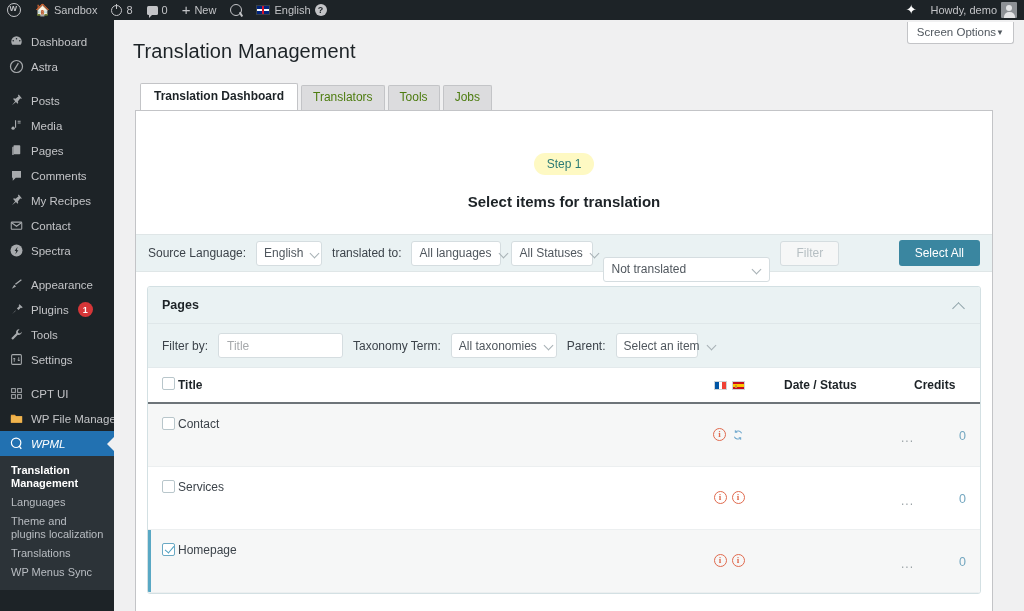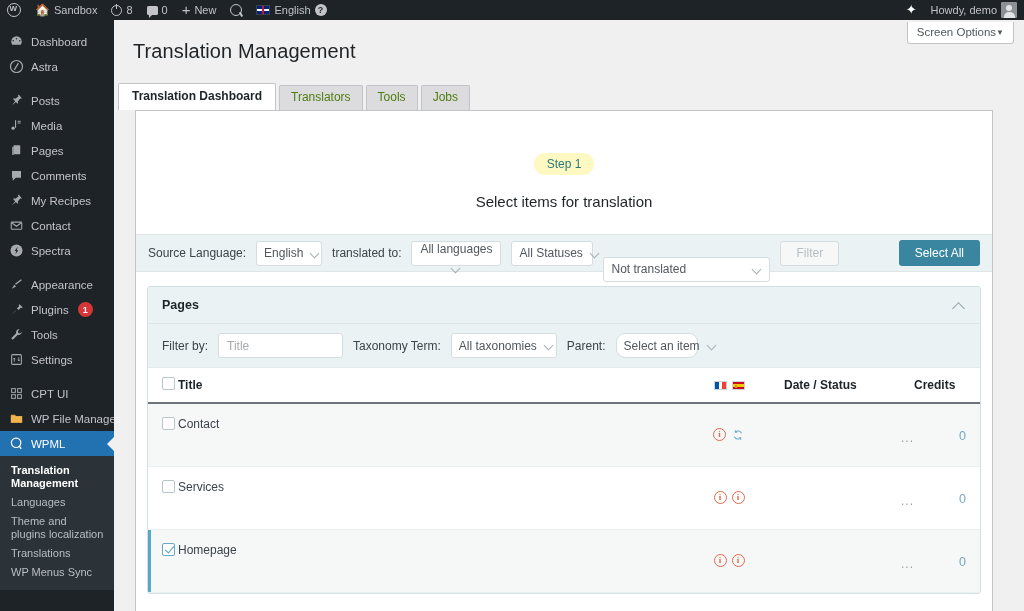--- a/index.html
+++ b/index.html
@@ -78,21 +78,21 @@
   
   #sidebar {
     position:absolute; top:20px; left:0; width:114px; height:591px;
     background:#1d2327; color:#c3c4c7; font-size:11.5px;
     overflow:hidden;
   }
   .menu-item{
     display:flex;align-items:center;gap:7px;
     height:25px; padding:0 0 0 8px; color:#c3c4c7; white-space:nowrap;
   }
-  .menu-item.current{background:#2271b1;color:#fff;position:relative;}
+  .menu-item.current{background:#2271b1;color:#fff;position:relative;font-style:italic;}
   .menu-item.current::after{
     content:"";position:absolute;right:-1px;top:50%;transform:translateY(-50%);
     border-top:8px solid transparent;border-bottom:8px solid transparent;border-right:8px solid #f0f0f1;
   }
   .menu-sep{height:9px;}
   .mi-icon{width:16px;height:16px;display:inline-flex;align-items:center;justify-content:center;flex:0 0 16px;}
   .mi-icon svg{display:block;}
   .badge{
     display:inline-flex;align-items:center;justify-content:center;
     min-width:15px;height:15px;border-radius:8px;background:#d63638;color:#fff;
@@ -117,21 +117,21 @@
     display:flex;align-items:center;gap:0;
   }
   #page-title{
     font-size:20px;font-weight:400;color:#1d2327;
     padding:20px 0 0 19px;letter-spacing:0.1px;
   }
 
   
   #tabs{
     display:flex;align-items:flex-end;gap:3px;
-    padding-left:4px;margin-top:22px;height:25px;
+    padding-left:26px;margin-top:22px;height:25px;
     position:relative;
   }
   .tab{
     background:#dcdcde;border:1px solid #c3c4c7;border-bottom:none;
     padding:4px 11px 5px 11px;font-size:12px;color:#4d7c0f;
     border-radius:2px 2px 0 0;line-height:15px;
   }
   .tab.active{
     background:#fff;color:#1d2327;font-weight:bold;
     border-color:#c3c4c7;position:relative;z-index:3;padding:5px 13px 6px 13px;
@@ -142,21 +142,21 @@
     margin:0 31px 0 21px;background:#fff;border:1px solid #c3c4c7;
     border-top:1px solid #c3c4c7;
     height:504px;overflow:hidden;position:relative;
   }
   #step-area{ padding:42px 0 0 0; text-align:center; }
   .step-pill{
     display:inline-block;background:#fef9c3;color:#2b7a75;
     font-size:12px;padding:4px 13px;border-radius:11px;
   }
   #step-heading{
-    margin-top:18px;font-size:15px;font-weight:normal;color:#1d2327;
+    margin-top:18px;font-size:15px;font-weight:bold;color:#1d2327;
   }
 
   
   #filterbar{
     margin-top:24px;background:#eaf2f3;border-top:1px solid #dfe6e7;
     border-bottom:1px solid #dfe6e7;
     display:flex;align-items:center;gap:10px;
     padding:10px 12px;height:38px;
   }
   .fb-label{font-size:12px;color:#3c434a;white-space:nowrap;}
@@ -495,21 +495,21 @@
       <div id="step-heading">Select items for translation</div>
     </div>
 
     <div id="filterbar">
       <span class="fb-label">Source Language:</span>
       <div class="sel" style="width:66px;">
         <span>English</span>
         <span class="chev"></span>
       </div>
       <span class="fb-label">translated to:</span>
-      <div class="sel" style="width:90px;flex-direction:column;">
+      <div class="sel" style="width:90px;">
         <span>All languages</span>
         <span class="chev"></span>
       </div>
       <div class="sel" style="width:82px;">
         <span>All Statuses</span>
         <span class="chev"></span>
       </div>
       <div class="sel" style="width:167px;margin-top:32px;">
         <span>Not translated</span>
         <span class="chev"></span>
@@ -528,21 +528,21 @@
 
       <div id="pages-filters">
         <span class="fb-label">Filter by:</span>
         <div class="txt-input">Title</div>
         <span class="fb-label">Taxonomy Term:</span>
         <div class="sel" style="width:106px;">
           <span>All taxonomies</span>
           <span class="chev"></span>
         </div>
         <span class="fb-label">Parent:</span>
-        <div class="sel" style="width:82px;border-radius:9px;">
+        <div class="sel" style="width:82px;">
           <span>Select an item</span>
           <span class="chev"></span>
         </div>
       </div>
 
       <table id="items">
         <thead>
           <tr>
             <th class="c-check">
               <span class="cb"></span>

